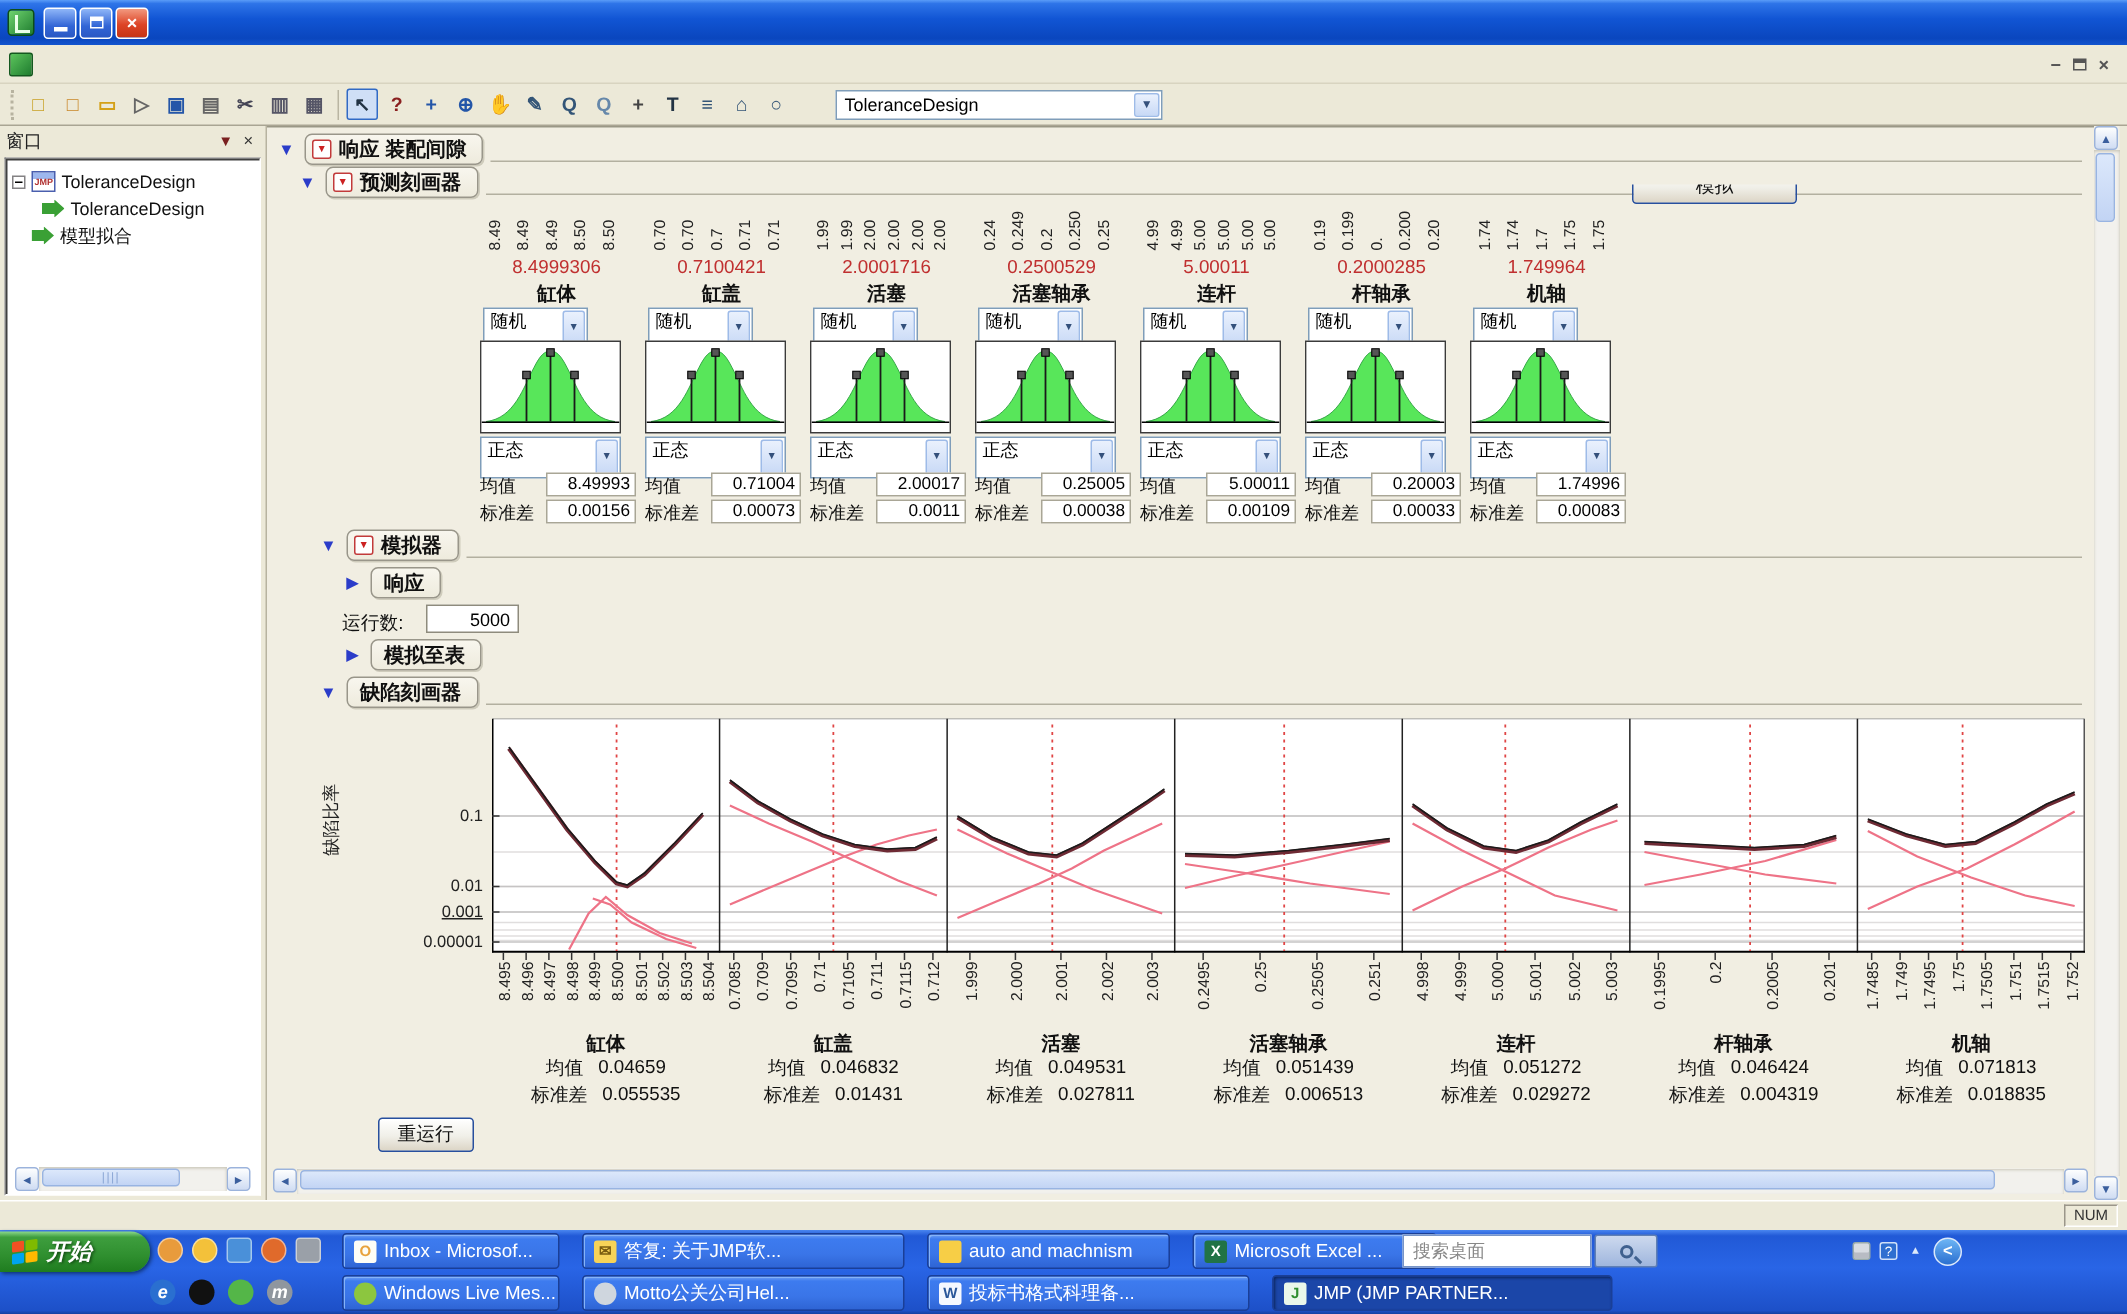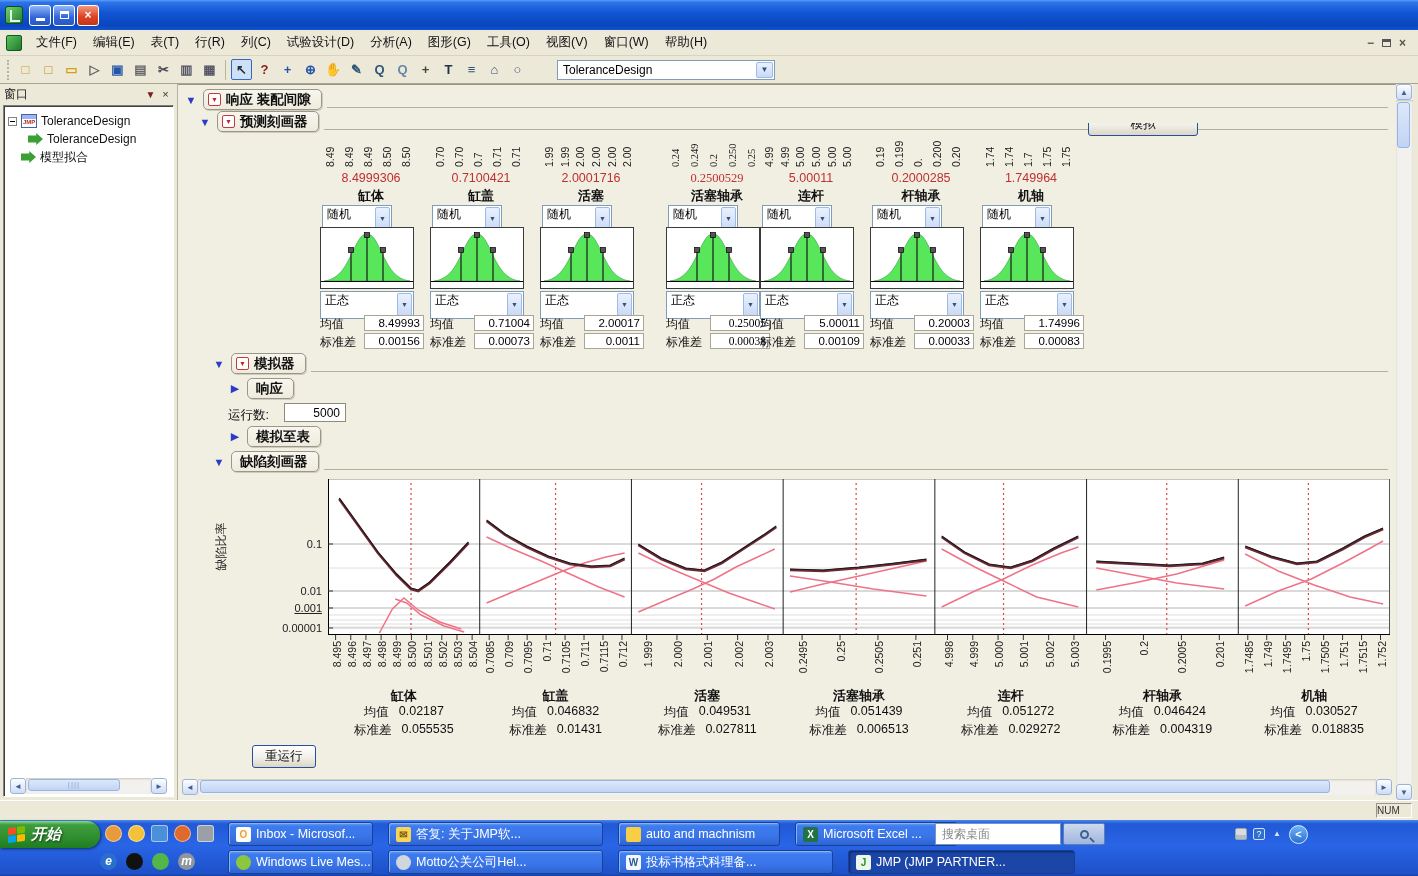--- a/index.html
+++ b/index.html
@@ -118,21 +118,21 @@
   .ylabel{position:absolute;left:36px;top:470px;width:14px;font-size:12px;color:#222;transform:rotate(-90deg);transform-origin:center;white-space:nowrap;}
   .ytick{position:absolute;width:78px;text-align:right;font-size:11px;color:#222;}
   .dstat-name{position:absolute;text-align:center;font-weight:bold;font-size:13px;color:#111;width:100%;top:2px;}
   .dstat-row{position:absolute;width:100%;display:flex;justify-content:center;gap:10px;font-size:12.5px;color:#111;}
   .doc-hscroll{position:absolute;left:4px;top:694px;width:1210px;height:17px;display:flex;}
 
   
   .statusbar{position:absolute;left:0;top:800px;width:1418px;height:20px;background:#ECE9D8;border-top:1px solid #fff;
     display:flex;align-items:center;justify-content:flex-end;padding-right:6px;}
   .num-box{width:36px;height:15px;border:1px solid #9a968a;border-bottom-color:#fff;border-right-color:#fff;
-    font-size:10px;text-align:left;color:#333;line-height:14px;}
+    font-size:10px;text-align:center;color:#333;line-height:14px;}
 
   
   .taskbar{position:absolute;left:0;top:820px;width:1418px;height:56px;
     background:linear-gradient(180deg,#4A86F0 0%,#2159D6 7%,#2965E6 45%,#1D50C8 96%,#15409f 100%);}
   .start-btn{position:absolute;left:0;top:1px;width:100px;height:27px;border-radius:0 13px 13px 0;
     background:linear-gradient(180deg,#8CD98C 0%,#3E9E3E 14%,#2F8F2F 60%,#1F7C1F 100%);
     box-shadow:1px 1px 3px #0b2d66;display:flex;align-items:center;gap:6px;padding-left:8px;
     color:#fff;font-weight:bold;font-style:italic;font-size:15px;text-shadow:1px 1px 2px #114411;}
   .flag{width:17px;height:15px;display:grid;grid-template-columns:8px 8px;grid-template-rows:7px 7px;gap:1px;transform:skewY(-8deg);}
   .flag i{display:block;border-radius:1px;}
@@ -171,34 +171,20 @@
       </span>
     <span class="win-btn btn-blue">
         <i class="glyph-rest"></i>
       </span>
     <span class="win-btn btn-close">×</span>
   </span>
 </div>
 
 <div class="menubar">
   <span class="menu-doc-icon"></span>
-  <span id="menu-items" style="display: inline-flex;">
-      <span class="menu-item">文件(F)</span>
-      <span class="menu-item">编辑(E)</span>
-      <span class="menu-item">表(T)</span>
-      <span class="menu-item">行(R)</span>
-      <span class="menu-item">列(C)</span>
-      <span class="menu-item">试验设计(D)</span>
-      <span class="menu-item">分析(A)</span>
-      <span class="menu-item">图形(G)</span>
-      <span class="menu-item">工具(O)</span>
-      <span class="menu-item">视图(V)</span>
-      <span class="menu-item">窗口(W)</span>
-      <span class="menu-item">帮助(H)</span>
-    </span>
   <span class="menubar-right">
     <span>−</span>
     <span class="mb-rest"></span>
     <span>×</span>
   </span>
 </div>
 
 <div class="toolbar">
   <span class="grip"></span>
   <span id="toolbar-icons" style="display:flex;align-items:center;">
@@ -372,21 +358,21 @@
         <div class="xpselect" style="left: 4px; top: 158px; width: 94px;">正态<span class="arr">▼</span></div>
         <div class="prow" style="top: 182px;">
           <span class="lbl">均值</span>
           <span class="pfield">2.00017</span>
         </div>
         <div class="prow" style="top: 200px;">
           <span class="lbl">标准差</span>
           <span class="pfield">0.0011</span>
         </div>
       </div>
-      <div class="pcol" style="left: 354px; font-family: Liberation Serif, serif;">
+      <div class="pcol" style="left: 338px;">
         <span class="rt-up" style="left: 8.4px; top: 34px;">0.24</span>
         <span class="rt-up" style="left: 27.2px; top: 34px;">0.249</span>
         <span class="rt-up" style="left: 46px; top: 34px;">0.2</span>
         <span class="rt-up" style="left: 64.8px; top: 34px;">0.250</span>
         <span class="rt-up" style="left: 83.6px; top: 34px;">0.25</span>
         <div class="pval">0.2500529</div>
         <div class="pname">活塞轴承</div>
         <div class="xpselect" style="left: 6px; top: 72px; width: 70px;">随机<span class="arr">▼</span></div>
         <div class="pplot"><svg width="92" height="60" viewBox="0 0 92 60">
             <rect x="0" y="0" width="92" height="60" fill="#ffffff"></rect>
@@ -701,21 +687,21 @@
       <span class="rt-down" style="left: 990.625px; top: 0px;">1.7505</span>
       <span class="rt-down" style="left: 1009.59px; top: 0px;">1.751</span>
       <span class="rt-down" style="left: 1028.55px; top: 0px;">1.7515</span>
       <span class="rt-down" style="left: 1047.52px; top: 0px;">1.752</span>
     </div>
   <div id="defect-labels" style="position:absolute;left:150px;top:600px;width:1062px;height:56px;">
       <div style="position: absolute; top: 0px; height: 56px; left: 0px; width: 151.714px;">
         <div class="dstat-name">缸体</div>
         <div class="dstat-row" style="top: 19px;">
           <span>均值</span>
-          <span>0.02187</span>
+          <span>0.04659</span>
         </div>
         <div class="dstat-row" style="top: 37px;">
           <span>标准差</span>
           <span>0.055535</span>
         </div>
       </div>
       <div style="position: absolute; top: 0px; height: 56px; left: 151.714px; width: 151.714px;">
         <div class="dstat-name">缸盖</div>
         <div class="dstat-row" style="top: 19px;">
           <span>均值</span>
@@ -767,21 +753,21 @@
         </div>
         <div class="dstat-row" style="top: 37px;">
           <span>标准差</span>
           <span>0.004319</span>
         </div>
       </div>
       <div style="position: absolute; top: 0px; height: 56px; left: 910.286px; width: 151.714px;">
         <div class="dstat-name">机轴</div>
         <div class="dstat-row" style="top: 19px;">
           <span>均值</span>
-          <span>0.030527</span>
+          <span>0.071813</span>
         </div>
         <div class="dstat-row" style="top: 37px;">
           <span>标准差</span>
           <span>0.018835</span>
         </div>
       </div>
     </div>
 
   <button class="xp-button rerun">重运行</button>
 

